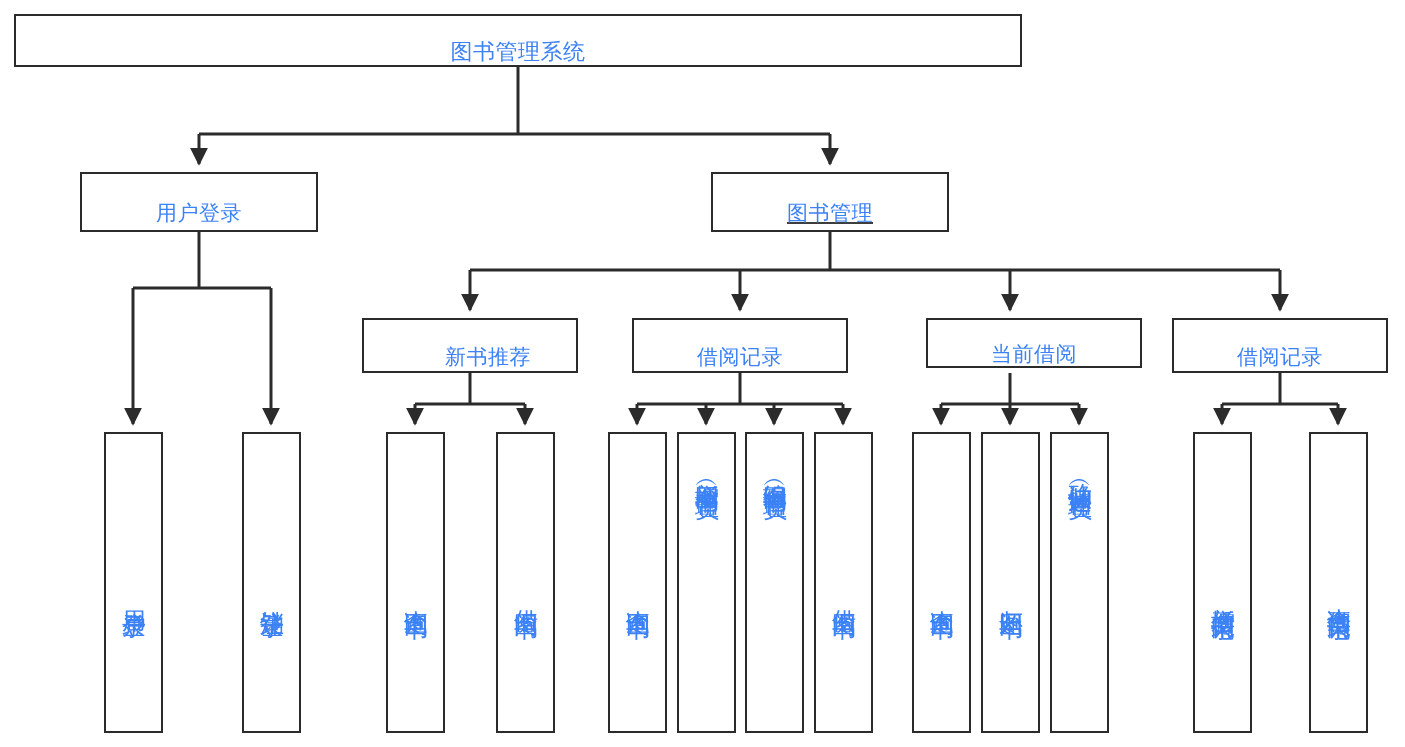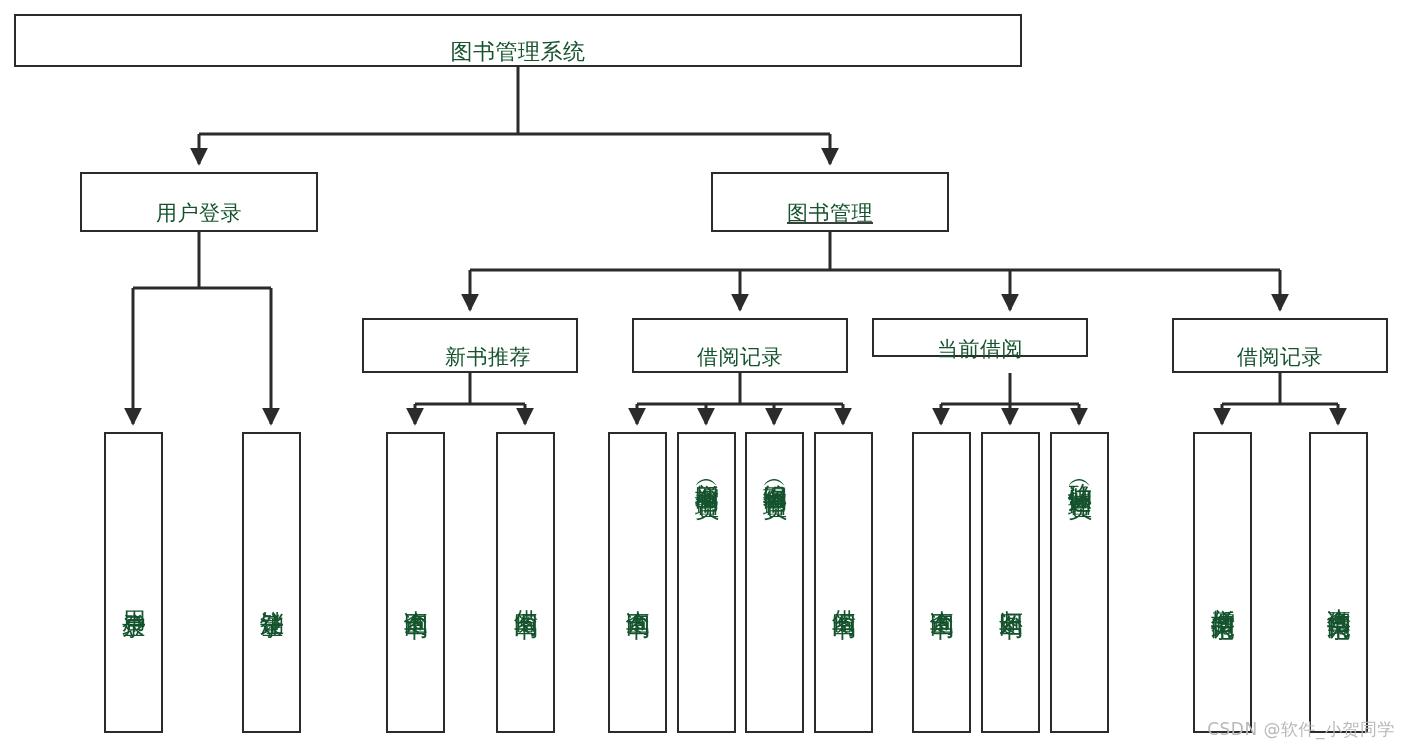--- a/index.html
+++ b/index.html
@@ -20,21 +20,21 @@
     border:2px solid #2b2b2b;
     display:flex;
     align-items:center;
     justify-content:center;
     color:#3d3d3d;
   }
   .node .label{
     display:block;
     line-height:1.22;
     letter-spacing:0.5px;
-    color:#14532d;
+    color:#3b82f6;
     margin-top:24px;
   }
 
   
   .h-node .label{
     font-size:21px;
     white-space:nowrap;
   }
   .root .label{font-size:22px;}
 
@@ -135,21 +135,21 @@
   </div>
 
   <div class="node h-node" style="left:362px;top:318px;width:216px;height:55px;padding-left:36px;">
     <span class="label">新书推荐</span>
   </div>
 
   <div class="node h-node" style="left:632px;top:318px;width:216px;height:55px;">
     <span class="label">借阅记录</span>
   </div>
 
-  <div class="node h-node" style="left:872px;top:318px;width:216px;height:39px;">
+  <div class="node h-node" style="left:926px;top:318px;width:216px;height:50px;">
     <span class="label">当前借阅</span>
   </div>
 
   <div class="node h-node" style="left:1172px;top:318px;width:216px;height:55px;align-items:flex-end;">
     <span class="label">借阅记录</span>
   </div>
 
   <div class="node v-node centered" style="left:104px;top:432px;width:59px;height:301px;">
     <span class="label">用户登录</span>
   </div>
@@ -195,14 +195,13 @@
   </div>
 
   <div class="node v-node centered" style="left:1193px;top:432px;width:59px;height:301px;">
     <span class="label">新增借阅记录</span>
   </div>
 
   <div class="node v-node centered" style="left:1309px;top:432px;width:59px;height:301px;">
     <span class="label">查询借阅记录</span>
   </div>
 
-  <div id="watermark">CSDN @软件_小贺同学</div>
 </div>
 
 </body></html>

